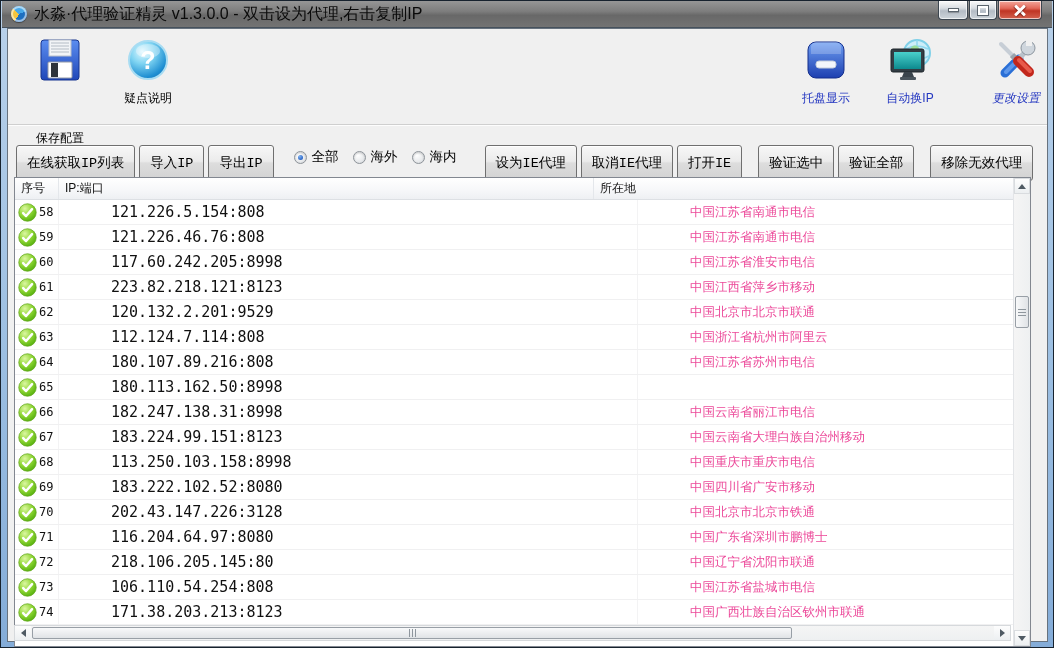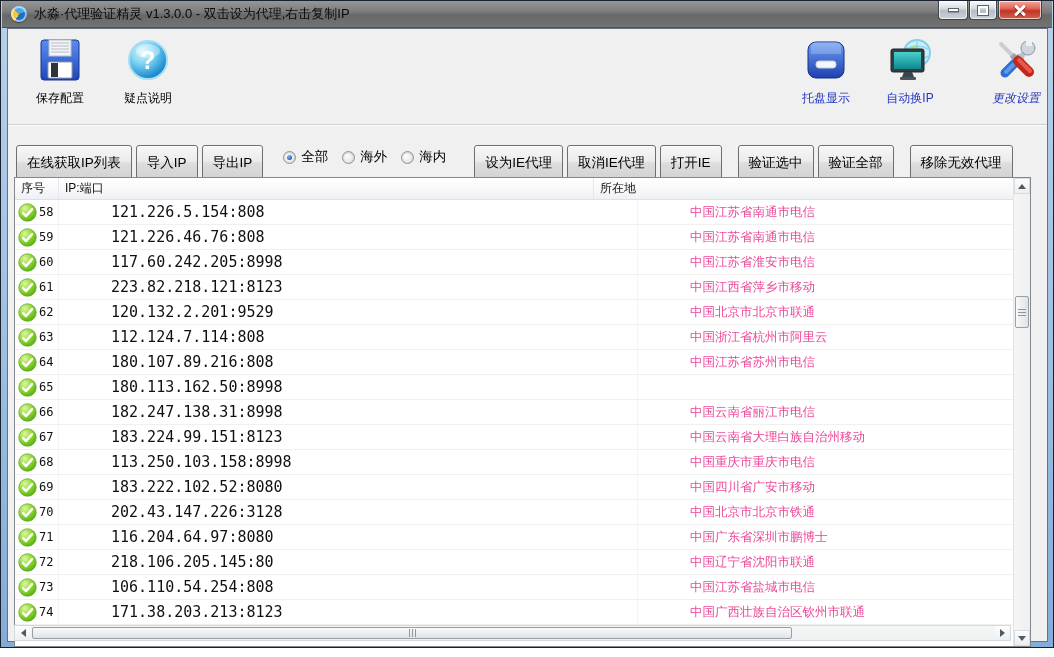--- a/index.html
+++ b/index.html
@@ -8,21 +8,21 @@
   
   .window { position:absolute; left:0; top:0; width:1054px; height:648px;
     background:linear-gradient(180deg,#b9d1ea 0%,#9cbfe2 55%,#84acd8 100%);
     border:1px solid #17222e; }
   .titlebar { position:absolute; left:1px; top:0; right:1px; height:27px;
     background:linear-gradient(180deg,#969696 0%,#7d7d7d 40%,#686868 55%,#737373 100%);
     border-bottom:1px solid #46515c; display:flex; align-items:center; }
   .title-icon { width:16px; height:16px; margin-left:9px; border-radius:50%;
     background:conic-gradient(from 210deg,#f6c53d 0 100deg,#47a8e8 100deg 220deg,#1d6fc0 220deg 360deg);
     box-shadow:inset 0 0 0 2px rgba(255,255,255,.55), 0 1px 1px rgba(0,0,0,.4); }
-  .title-text { margin-left:7px; font-size:13px; color:#0a0a0a; }
+  .title-text { margin-left:7px; font-size:16px; color:#0a0a0a; }
   .win-controls { position:absolute; top:0; right:11px; display:flex; }
   .win-btn { height:19px; border:1px solid #3c4650; border-top:none; border-radius:0 0 4px 4px;
     background:linear-gradient(180deg,#fbfbfb 0%,#d8dde2 40%,#b4bcc5 55%,#cdd4da 100%);
     box-shadow:inset 0 0 0 1px rgba(255,255,255,.65); display:flex; align-items:center; justify-content:center; margin-left:1px; }
   .win-btn.min { width:30px; } .win-btn.max { width:28px; } 
   .win-btn.close { width:44px; background:linear-gradient(180deg,#f3a79b 0%,#e2695a 40%,#c03524 55%,#d4624f 100%); }
   .glyph-min { width:11px; height:4px; background:#fff; border:1px solid #5a646d; box-shadow:0 1px 1px rgba(0,0,0,.25); }
   .glyph-max { width:10px; height:9px; border:2px solid #fff; outline:1px solid #5a646d; box-shadow:0 1px 1px rgba(0,0,0,.25); }
   .glyph-close { position:relative; width:12px; height:12px; }
   .glyph-close i { position:absolute; left:-1px; top:5px; width:14px; height:3px; background:#fff; border-radius:1px;
@@ -37,21 +37,21 @@
   .tb-item { position:absolute; top:7px; width:84px; display:flex; flex-direction:column; align-items:center; cursor:default; }
   .tb-item .ico { width:48px; height:48px; display:flex; align-items:center; justify-content:center; }
   .tb-label { margin-top:6px; font-size:12px; color:#000; white-space:nowrap; }
   .tb-right .tb-label { color:#2336c0; }
   .sep { position:absolute; left:0; right:0; top:95px; height:2px; border-top:1px solid #cfcfcf; border-bottom:1px solid #fdfdfd; }
 
   
   .actionbar { position:absolute; left:0; right:0; top:97px; height:50px; display:flex; align-items:center; padding-left:8px; }
   .btn { height:36px; border:1px solid #6f6f6f; border-radius:3px;
     background:linear-gradient(180deg,#f7f7f7 0%,#ebebeb 45%,#dddddd 50%,#d2d2d2 100%);
-    box-shadow:inset 0 1px 0 #ffffff; font-size:13.5px; color:#000; font-family:Liberation Sans, sans-serif;
+    box-shadow:inset 0 1px 0 #ffffff; font-size:13.5px; color:#000; font-family:Liberation Mono, monospace;
     display:inline-flex; align-items:center; justify-content:center; padding:0 10px; margin-right:4px; white-space:nowrap; cursor:default;margin-top:24px; }
   .radios { display:flex; align-items:center; margin:12px 14px 0 16px; }
   .radio { display:flex; align-items:center; margin-right:14px; font-size:13.5px; color:#000; cursor:default; }
   .rb { width:13px; height:13px; border-radius:50%; margin-right:5px; position:relative;
     background:radial-gradient(circle at 35% 30%,#ffffff,#e8eaec 60%,#d2d6da);
     border:1px solid #8d9399; box-shadow:inset 0 1px 2px rgba(0,0,0,.18); }
   .radio.checked .rb::after { content:""; position:absolute; left:3px; top:3px; width:5px; height:5px; border-radius:50%;
     background:radial-gradient(circle at 35% 30%,#7fb2ee,#2c66c8 70%,#1c4ba0); }
   .gap12 { margin-left:12px; }
 
@@ -119,21 +119,21 @@
           <i></i>
           <i></i>
         </div>
       </div>
   </div>
 
   <div class="client">
 
     <div class="toolbar">
 
-      <div class="tb-item" style="left:10px;">
+      <div class="tb-item" style="left:10px;gap:40px;">
         <span class="ico">
           <svg width="46" height="46" viewBox="0 0 46 46">
             <defs>
                 <linearGradient id="gSave" x1="0" y1="0" x2="0" y2="1">
               <stop offset="0" stop-color="#5b8df0"></stop>
                   <stop offset="1" stop-color="#1f47b8"></stop>
                 </linearGradient>
               </defs>
             <rect x="4" y="3" width="38" height="40" rx="3" fill="url(#gSave)" stroke="#17358f"></rect>
             <rect x="12" y="3" width="22" height="16" fill="#f2f4f7" stroke="#b9bfc9"></rect>

